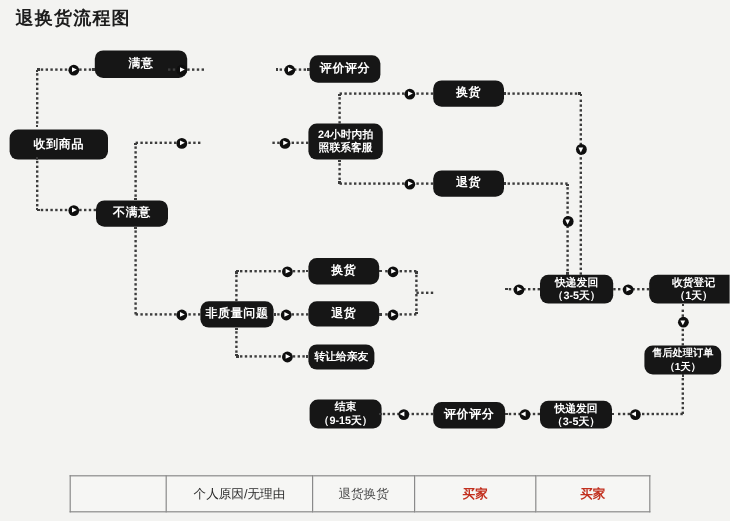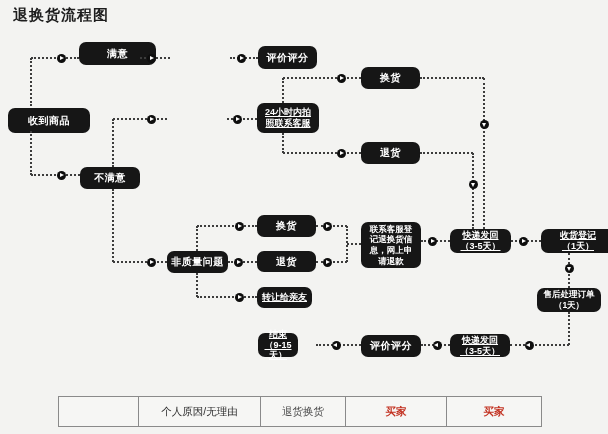--- a/index.html
+++ b/index.html
@@ -13,21 +13,21 @@
     position:absolute;left:13px;top:6px;margin:0;
     font-size:15px;font-weight:bold;color:#1d1d1d;letter-spacing:1px;
   }
   .node{
     position:absolute;background:#161616;color:#fff;border-radius:7px;
     display:flex;align-items:center;justify-content:center;text-align:center;
     font-size:10px;font-weight:bold;line-height:1.2;white-space:pre-line;
     letter-spacing:0.5px;box-sizing:border-box;padding:1px 2px;
   }
   .node.sm{font-size:8.5px;line-height:1.25;letter-spacing:0px;}
-  .node.xs{font-size:9px;line-height:1.2;letter-spacing:0px;text-decoration:underline;}
+  .node.xs{font-size:9px;line-height:1.2;letter-spacing:0px;}
   .ln{position:absolute;}
   .ln.h{border-top:2px dotted #3c3c3c;height:0;}
   .ln.v{border-left:2px dotted #3c3c3c;width:0;}
   .arr{
     position:absolute;width:9px;height:9px;border-radius:50%;
     background:#0e0e0e;
   }
   .arr::after{content:'';position:absolute;width:0;height:0;}
   .arr.r::after{left:3.2px;top:2.3px;border-left:4px solid #fff;border-top:2.2px solid transparent;border-bottom:2.2px solid transparent;}
   .arr.l::after{right:3.2px;top:2.3px;border-right:4px solid #fff;border-top:2.2px solid transparent;border-bottom:2.2px solid transparent;}
@@ -58,31 +58,27 @@
   <div class="node" style="left:258px;top:46px;width:59px;height:23px">评价评分</div>
   <div class="node xs" style="left:257px;top:103px;width:62px;height:30px">24小时内拍
 照联系客服</div>
   <div class="node" style="left:80px;top:167px;width:60px;height:22px">不满意</div>
   <div class="node" style="left:361px;top:67px;width:59px;height:22px">换货</div>
   <div class="node" style="left:361px;top:142px;width:59px;height:22px">退货</div>
   <div class="node" style="left:167px;top:251px;width:61px;height:22px">非质量问题</div>
   <div class="node" style="left:257px;top:215px;width:59px;height:22px">换货</div>
   <div class="node" style="left:257px;top:251px;width:59px;height:21px">退货</div>
   <div class="node xs" style="left:257px;top:287px;width:55px;height:21px">转让给亲友</div>
-  <div class="node sm" style="left:361px;top:222px;width:60px;height:46px">联系客服登
-记退换货信
-息，网上申
-请退款</div>
   <div class="node xs" style="left:450px;top:229px;width:61px;height:24px">快递发回
 （3-5天）</div>
   <div class="node xs" style="left:541px;top:229px;width:74px;height:24px">收货登记
 （1天）</div>
   <div class="node sm" style="left:537px;top:288px;width:64px;height:24px">售后处理订单
 （1天）</div>
-  <div class="node xs" style="left:258px;top:333px;width:40px;height:24px">结束
+  <div class="node xs" style="left:258px;top:333px;width:60px;height:24px">结束
 （9-15天）</div>
   <div class="node" style="left:361px;top:335px;width:60px;height:22px">评价评分</div>
   <div class="node xs" style="left:450px;top:334px;width:60px;height:23px">快递发回
 （3-5天）</div>
 
   <div class="ln h" style="left:31px;top:57px;width:48px"></div>
   <div class="ln h" style="left:140px;top:57px;width:30px"></div>
   <div class="ln h" style="left:230px;top:57px;width:28px"></div>
   <div class="ln h" style="left:31px;top:174px;width:49px"></div>
   <div class="ln h" style="left:113px;top:118px;width:54px"></div>

